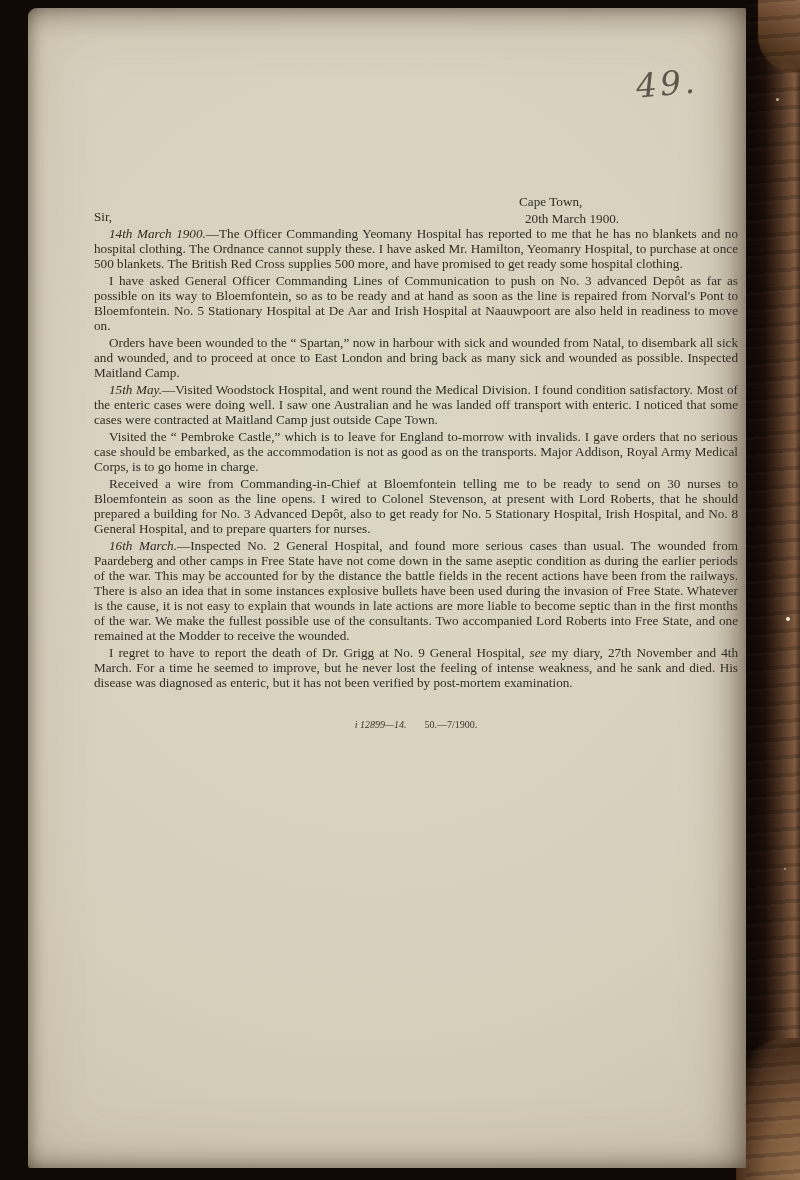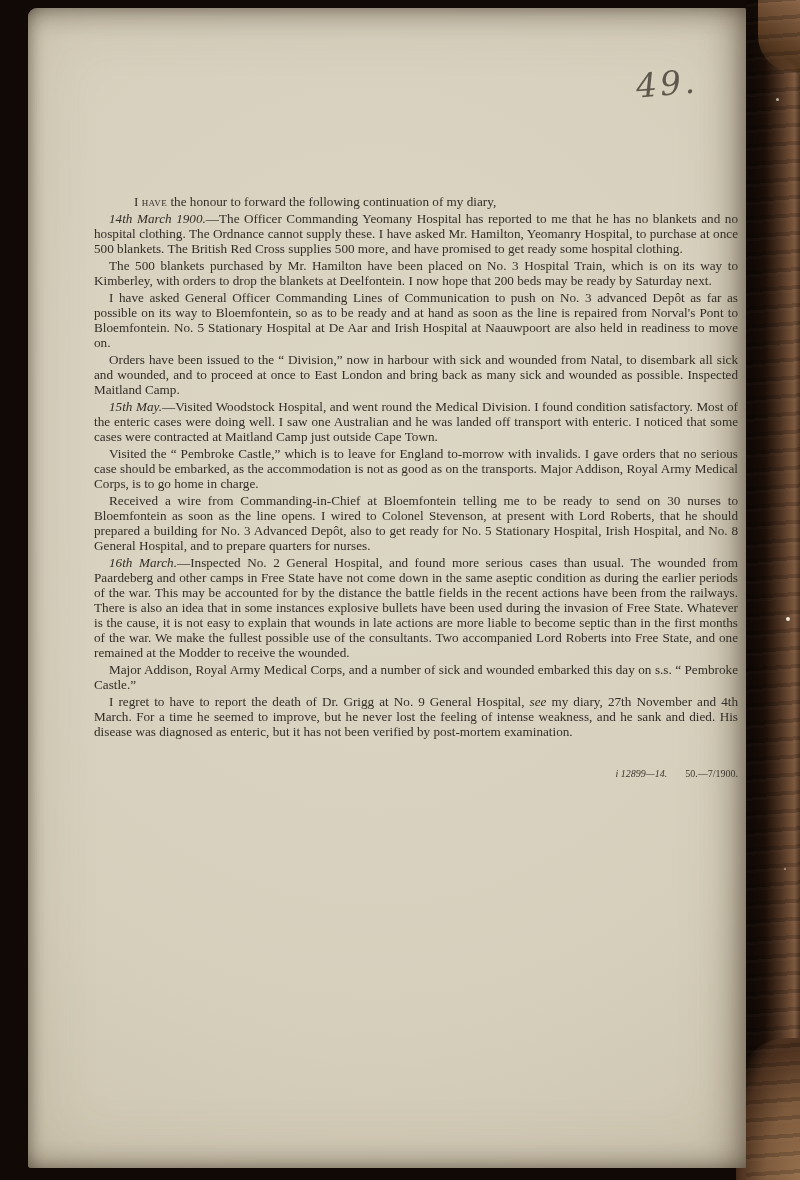--- a/index.html
+++ b/index.html
@@ -89,21 +89,21 @@
   .para { margin: 0 0 2px 0; text-indent: 15px; }
   .para.intro-first { text-indent: 40px; margin-bottom: 0; }
   .para.noindent { text-indent: 0; }
   .para.entry { margin-top: 2px; }
   .it { font-style: italic; }
   .sc { font-variant: small-caps; letter-spacing: .4px; }
 
   .imprint {
     margin-top: 27px;
     font-size: 10.5px;
-    text-align: right;
+    text-align: center;
     text-indent: 0;
     color: #3b362e;
   }
   .imprint .ref { margin-right: 18px; font-style: italic; font-size: 10px; }
   .imprint .code { font-size: 10px; }
 </style>
 </head>
 <body>
 
 <div class="scan">
@@ -115,32 +115,36 @@
     <div class="speck s2"></div>
     <div class="speck s3"></div>
   </div>
 
   <div class="paper">
 
     <div class="handwritten">49.</div>
 
     <div class="textcol">
 
+      <div class="heading">
+        <div class="head-place">Cape Town,</div>
+        <div class="head-row">
+          <span class="head-sir">Sir,</span>
+          <span class="head-date">20th March 1900.</span>
+        </div>
+      </div>
 
       <div id="paragraphs">
-          <p class="para intro-first"><span>I </span><span class="sc">have</span><span> the honour to forward the following continuation of my diary,</span></p>
           <p class="para entry"><span class="it">14th March 1900.</span><span>—The Officer Commanding Yeomany Hospital has reported to me that he has no blankets and no hospital clothing. The Ordnance cannot supply these. I have asked Mr. Hamilton, Yeomanry Hospital, to purchase at once 500 blankets. The British Red Cross supplies 500 more, and have promised to get ready some hospital clothing.</span></p>
-          <p class="para"><span>The 500 blankets purchased by Mr. Hamilton have been placed on No. 3 Hospital Train, which is on its way to Kimberley, with orders to drop the blankets at Deelfontein. I now hope that 200 beds may be ready by Saturday next.</span></p>
           <p class="para"><span>I have asked General Officer Commanding Lines of Communication to push on No. 3 advanced Depôt as far as possible on its way to Bloemfontein, so as to be ready and at hand as soon as the line is repaired from Norval's Pont to Bloemfontein. No. 5 Stationary Hospital at De Aar and Irish Hospital at Naauwpoort are also held in readiness to move on.</span></p>
-          <p class="para"><span>Orders have been issued to the “ Division,” now in harbour with sick and wounded from Natal, to disembark all sick and wounded, and to proceed at once to East London and bring back as many sick and wounded as possible. Inspected Maitland Camp.</span></p>
+          <p class="para"><span>Orders have been wounded to the “ Spartan,” now in harbour with sick and wounded from Natal, to disembark all sick and wounded, and to proceed at once to East London and bring back as many sick and wounded as possible. Inspected Maitland Camp.</span></p>
           <p class="para entry"><span class="it">15th May.</span><span>—Visited Woodstock Hospital, and went round the Medical Division. I found condition satisfactory. Most of the enteric cases were doing well. I saw one Australian and he was landed off transport with enteric. I noticed that some cases were contracted at Maitland Camp just outside Cape Town.</span></p>
           <p class="para"><span>Visited the “ Pembroke Castle,” which is to leave for England to-morrow with invalids. I gave orders that no serious case should be embarked, as the accommodation is not as good as on the transports. Major Addison, Royal Army Medical Corps, is to go home in charge.</span></p>
           <p class="para"><span>Received a wire from Commanding-in-Chief at Bloemfontein telling me to be ready to send on 30 nurses to Bloemfontein as soon as the line opens. I wired to Colonel Stevenson, at present with Lord Roberts, that he should prepared a building for No. 3 Advanced Depôt, also to get ready for No. 5 Stationary Hospital, Irish Hospital, and No. 8 General Hospital, and to prepare quarters for nurses.</span></p>
           <p class="para entry"><span class="it">16th March.</span><span>—Inspected No. 2 General Hospital, and found more serious cases than usual. The wounded from Paardeberg and other camps in Free State have not come down in the same aseptic condition as during the earlier periods of the war. This may be accounted for by the distance the battle fields in the recent actions have been from the railways. There is also an idea that in some instances explosive bullets have been used during the invasion of Free State. Whatever is the cause, it is not easy to explain that wounds in late actions are more liable to become septic than in the first months of the war. We make the fullest possible use of the consultants. Two accompanied Lord Roberts into Free State, and one remained at the Modder to receive the wounded.</span></p>
-          <p class="para"><span>Major Addison, Royal Army Medical Corps, and a number of sick and wounded embarked this day on s.s. “ Pembroke Castle.”</span></p>
           <p class="para"><span>I regret to have to report the death of Dr. Grigg at No. 9 General Hospital, </span><span class="it">see</span><span> my diary, 27th November and 4th March. For a time he seemed to improve, but he never lost the feeling of intense weakness, and he sank and died. His disease was diagnosed as enteric, but it has not been verified by post-mortem examination.</span></p>
         </div>
 
       <div class="imprint">
         <span class="ref">i 12899—14.</span><span class="code">50.—7/1900.</span>
       </div>
 
     </div>
   </div>
 </div>

